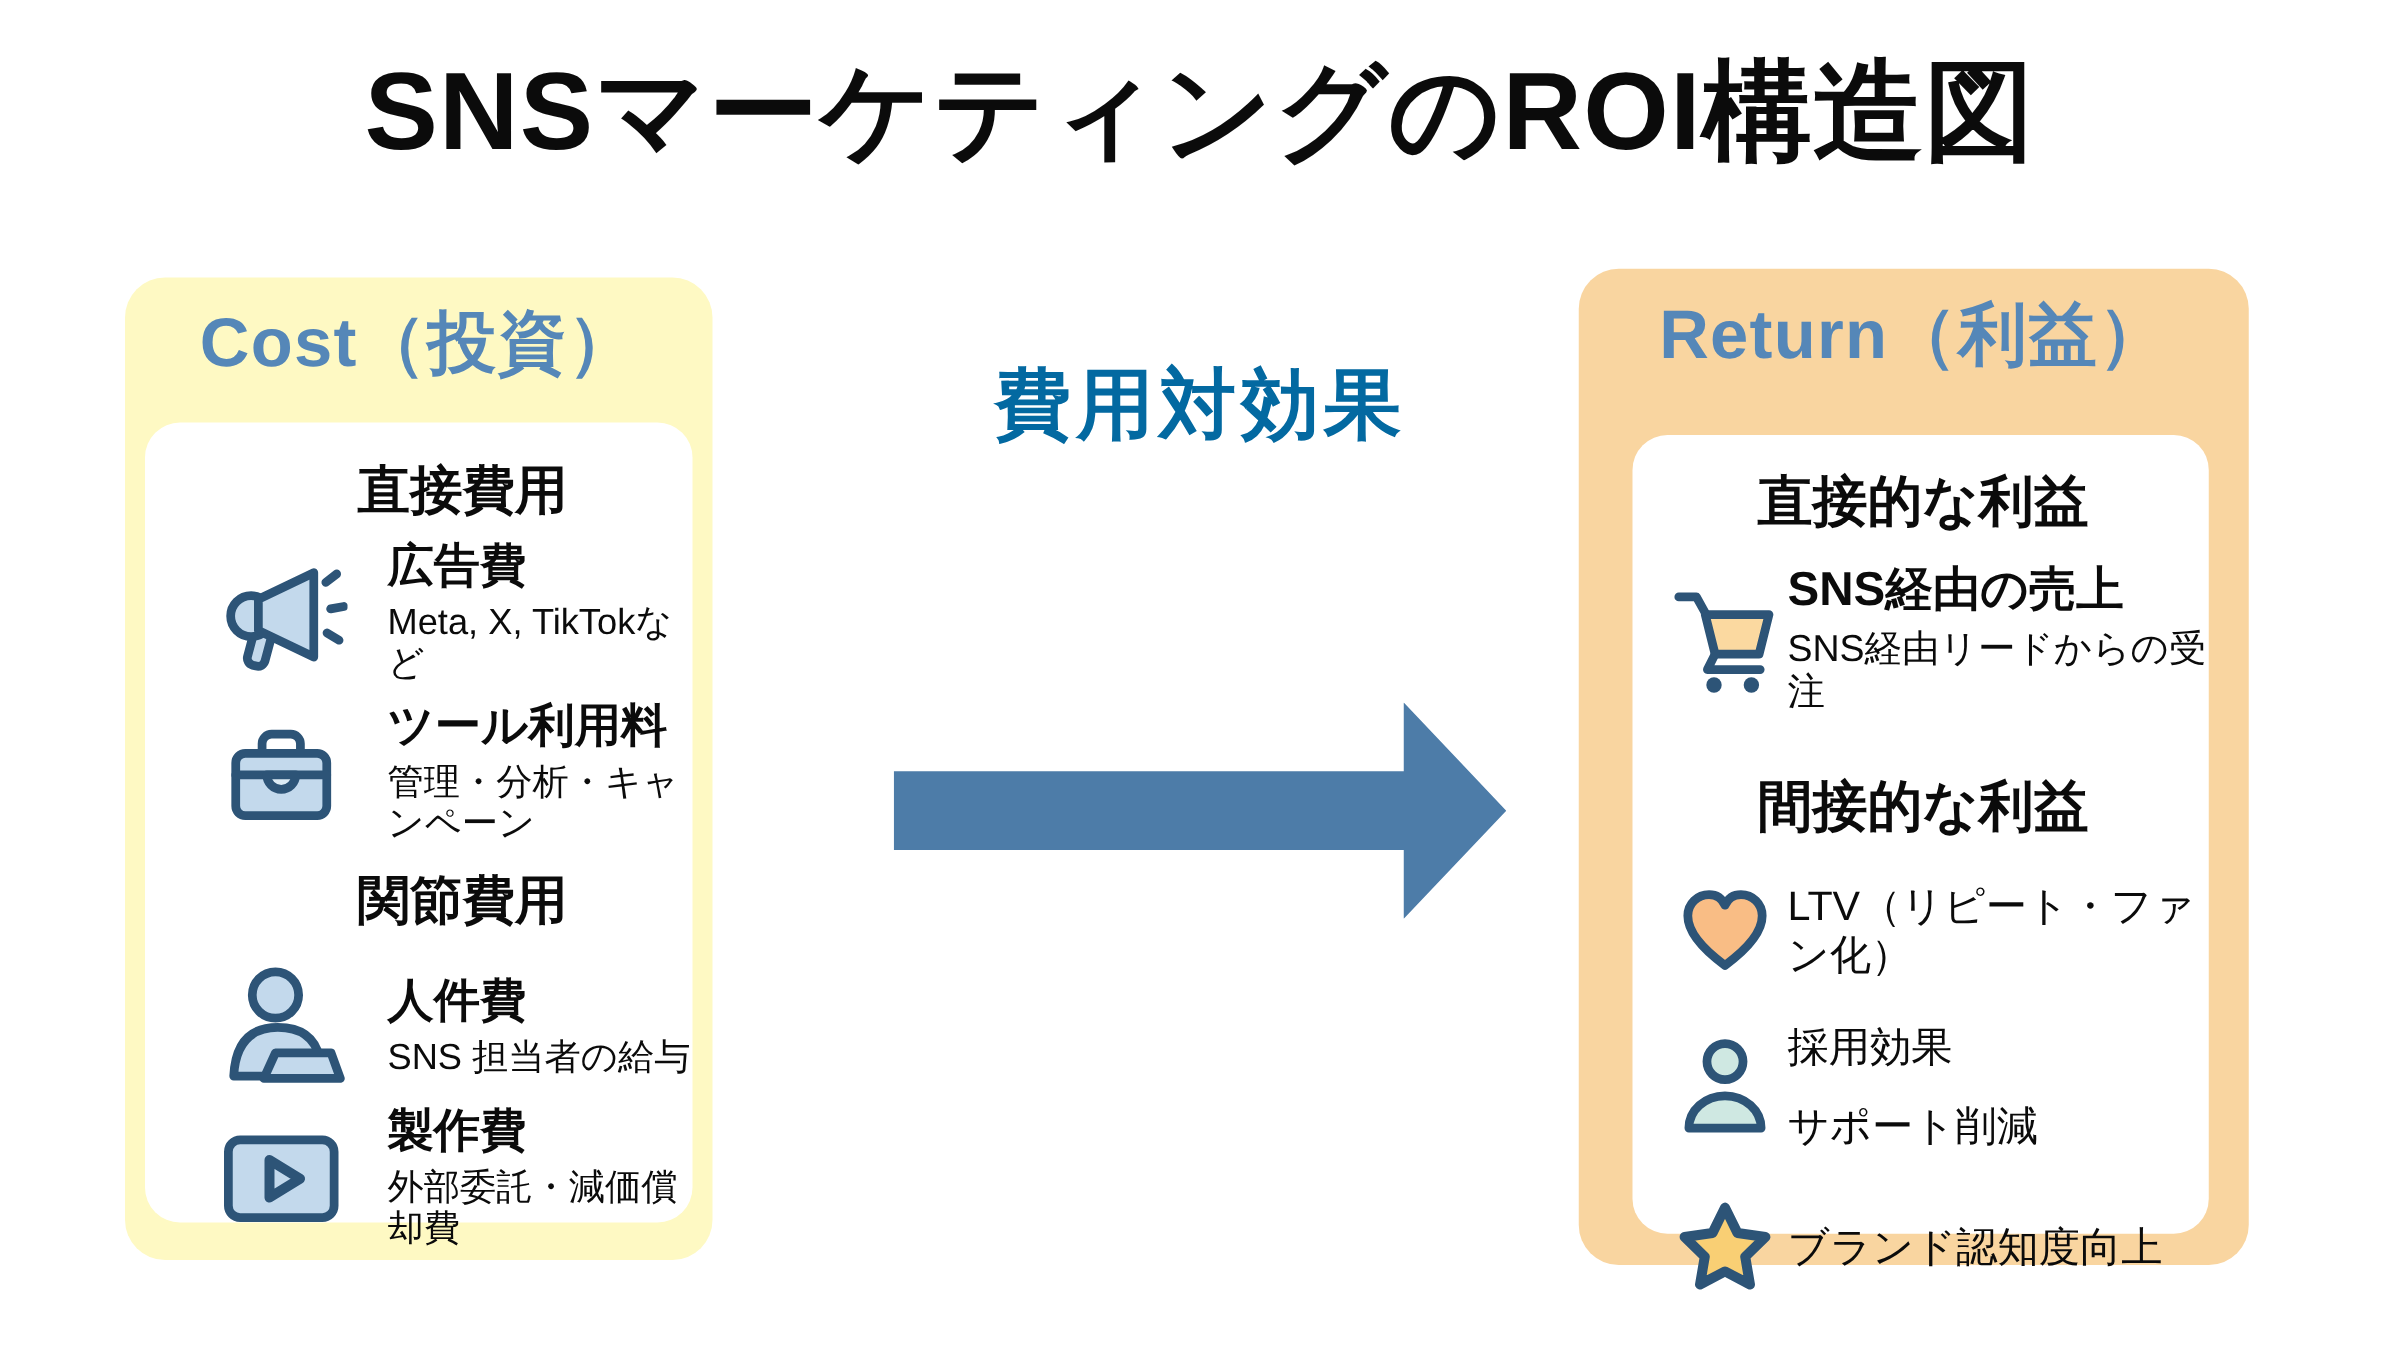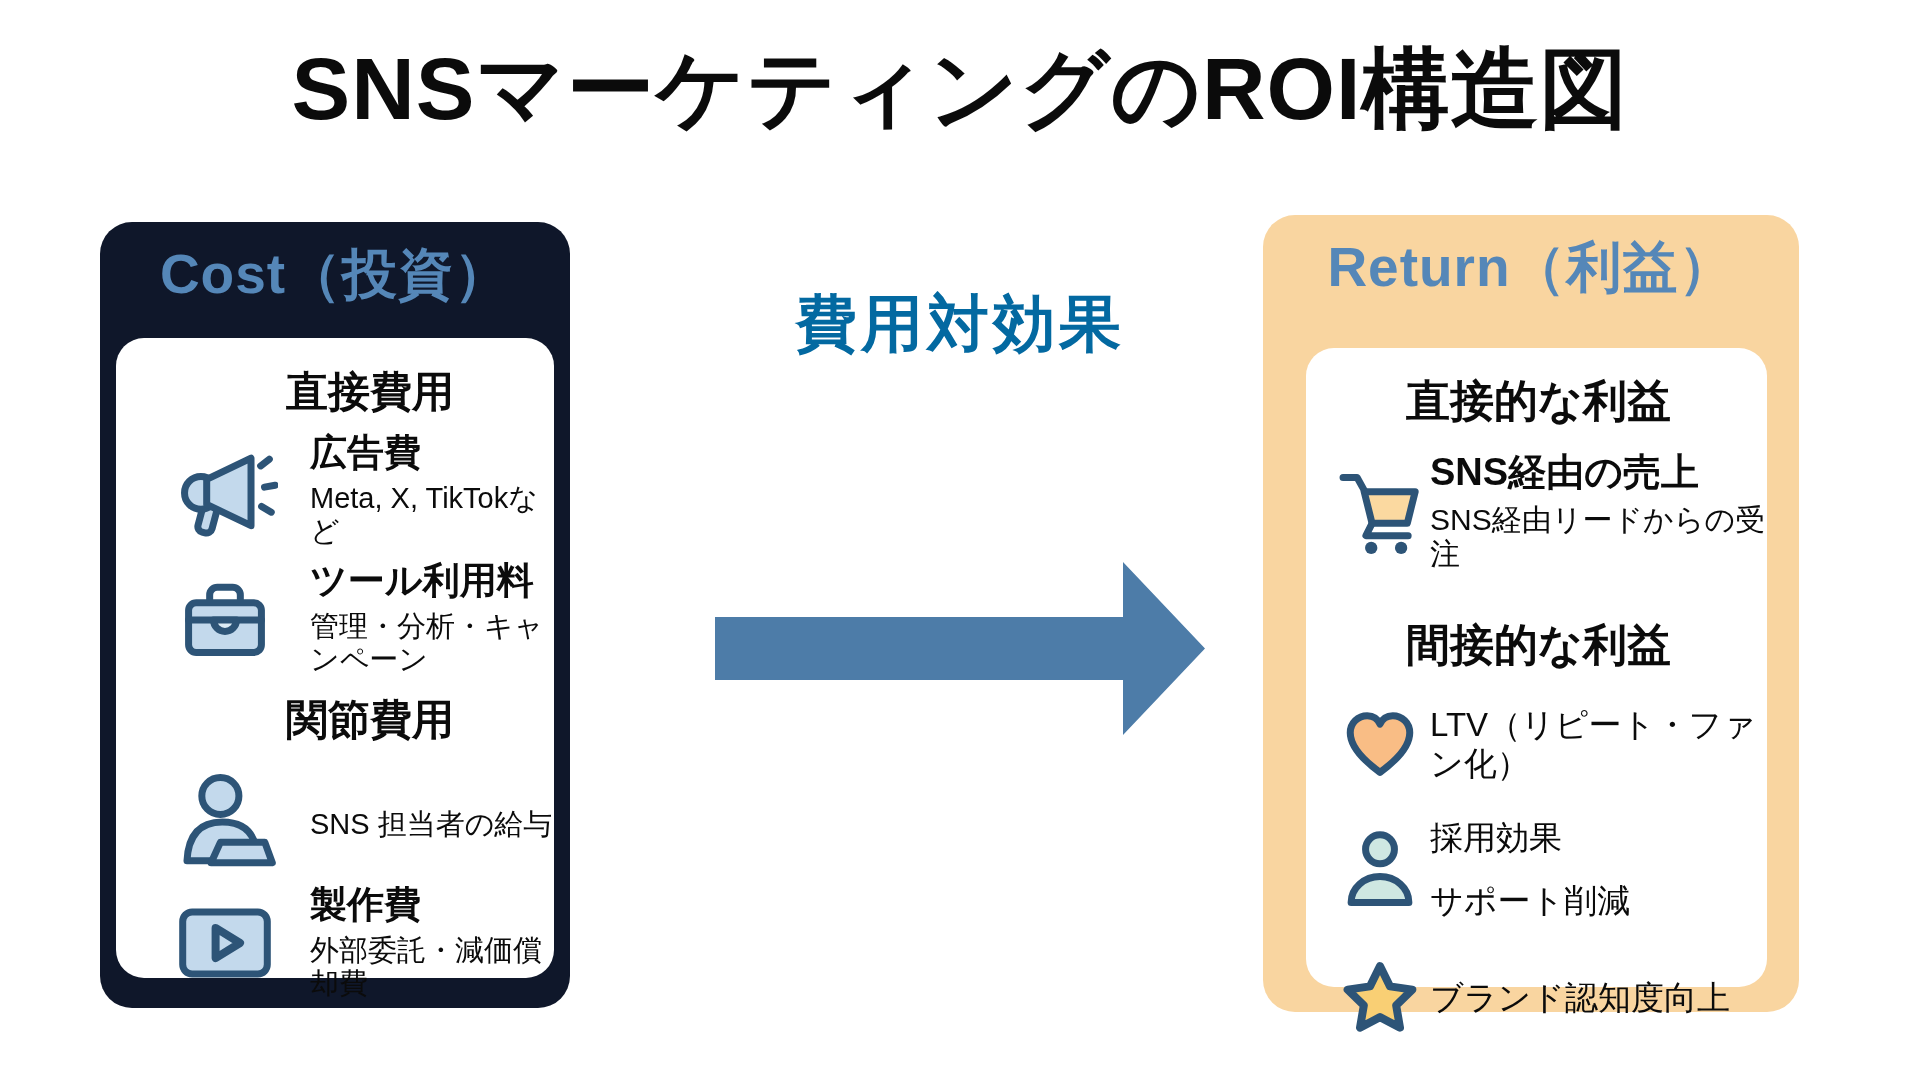--- a/index.html
+++ b/index.html
@@ -7,21 +7,21 @@
     position:relative;width:1920px;height:1080px;overflow:hidden;background:#ffffff;
     font-family:"Liberation Sans","DejaVu Sans",sans-serif;color:#0b0b0b;border-radius:26px;
   }
   
   .title{
     position:absolute;top:30px;left:0;width:100%;text-align:center;
     font-size:88px;font-weight:900;letter-spacing:1px;color:#0b0b0b;
   }
   
   .panel{position:absolute;border-radius:32px;}
-  .panel-cost{left:100px;top:222px;width:470px;height:786px;background:#0f172a;}
+  .panel-cost{left:100px;top:222px;width:470px;height:786px;background:#fef9c3;}
   .panel-return{left:1263px;top:215px;width:536px;height:797px;background:#f9d5a0;}
   .panel-header{
     text-align:center;padding-top:16px;font-size:55px;font-weight:800;color:#5587b8;
     letter-spacing:1px;
   }
   .card{position:absolute;background:#ffffff;border-radius:28px;box-sizing:border-box;}
   .card-cost{left:16px;right:16px;top:116px;bottom:30px;padding-top:22px;}
   .card-return{left:27px;right:32px;top:133px;bottom:25px;padding-top:24px;margin-left:16px;}
   
   .sec-heading{font-size:42px;font-weight:900;color:#0b0b0b;margin-left:170px;}
@@ -114,20 +114,21 @@
         <span class="icon-cell">
           <svg class="ic" width="102" height="102" viewBox="0 0 110 110">
             <g stroke="#2d5477" stroke-width="7" stroke-linejoin="round" stroke-linecap="round">
               <circle cx="50" cy="28" r="20" fill="#c3d9ec"></circle>
               <path d="M14,98 q2,-42 38,-42 q30,0 36,26 l-8,16 z" fill="#c3d9ec"></path>
               <polygon points="50,78 98,78 106,100 40,100" fill="#c3d9ec"></polygon>
             </g>
           </svg>
         </span>
         <div class="text-cell">
+          <div class="item-title">人件費</div>
           <div class="item-sub">SNS 担当者の給与</div>
         </div>
       </div>
 
       <div class="row">
         <span class="icon-cell">
           <svg class="ic" width="94" height="72" viewBox="0 0 100 76">
             <g stroke="#2d5477" stroke-width="7" stroke-linejoin="round" stroke-linecap="round">
               <rect x="5" y="5" width="90" height="66" rx="10" fill="#c3d9ec"></rect>
               <polygon points="40,22 66,38 40,54" fill="none" stroke-width="8"></polygon>

